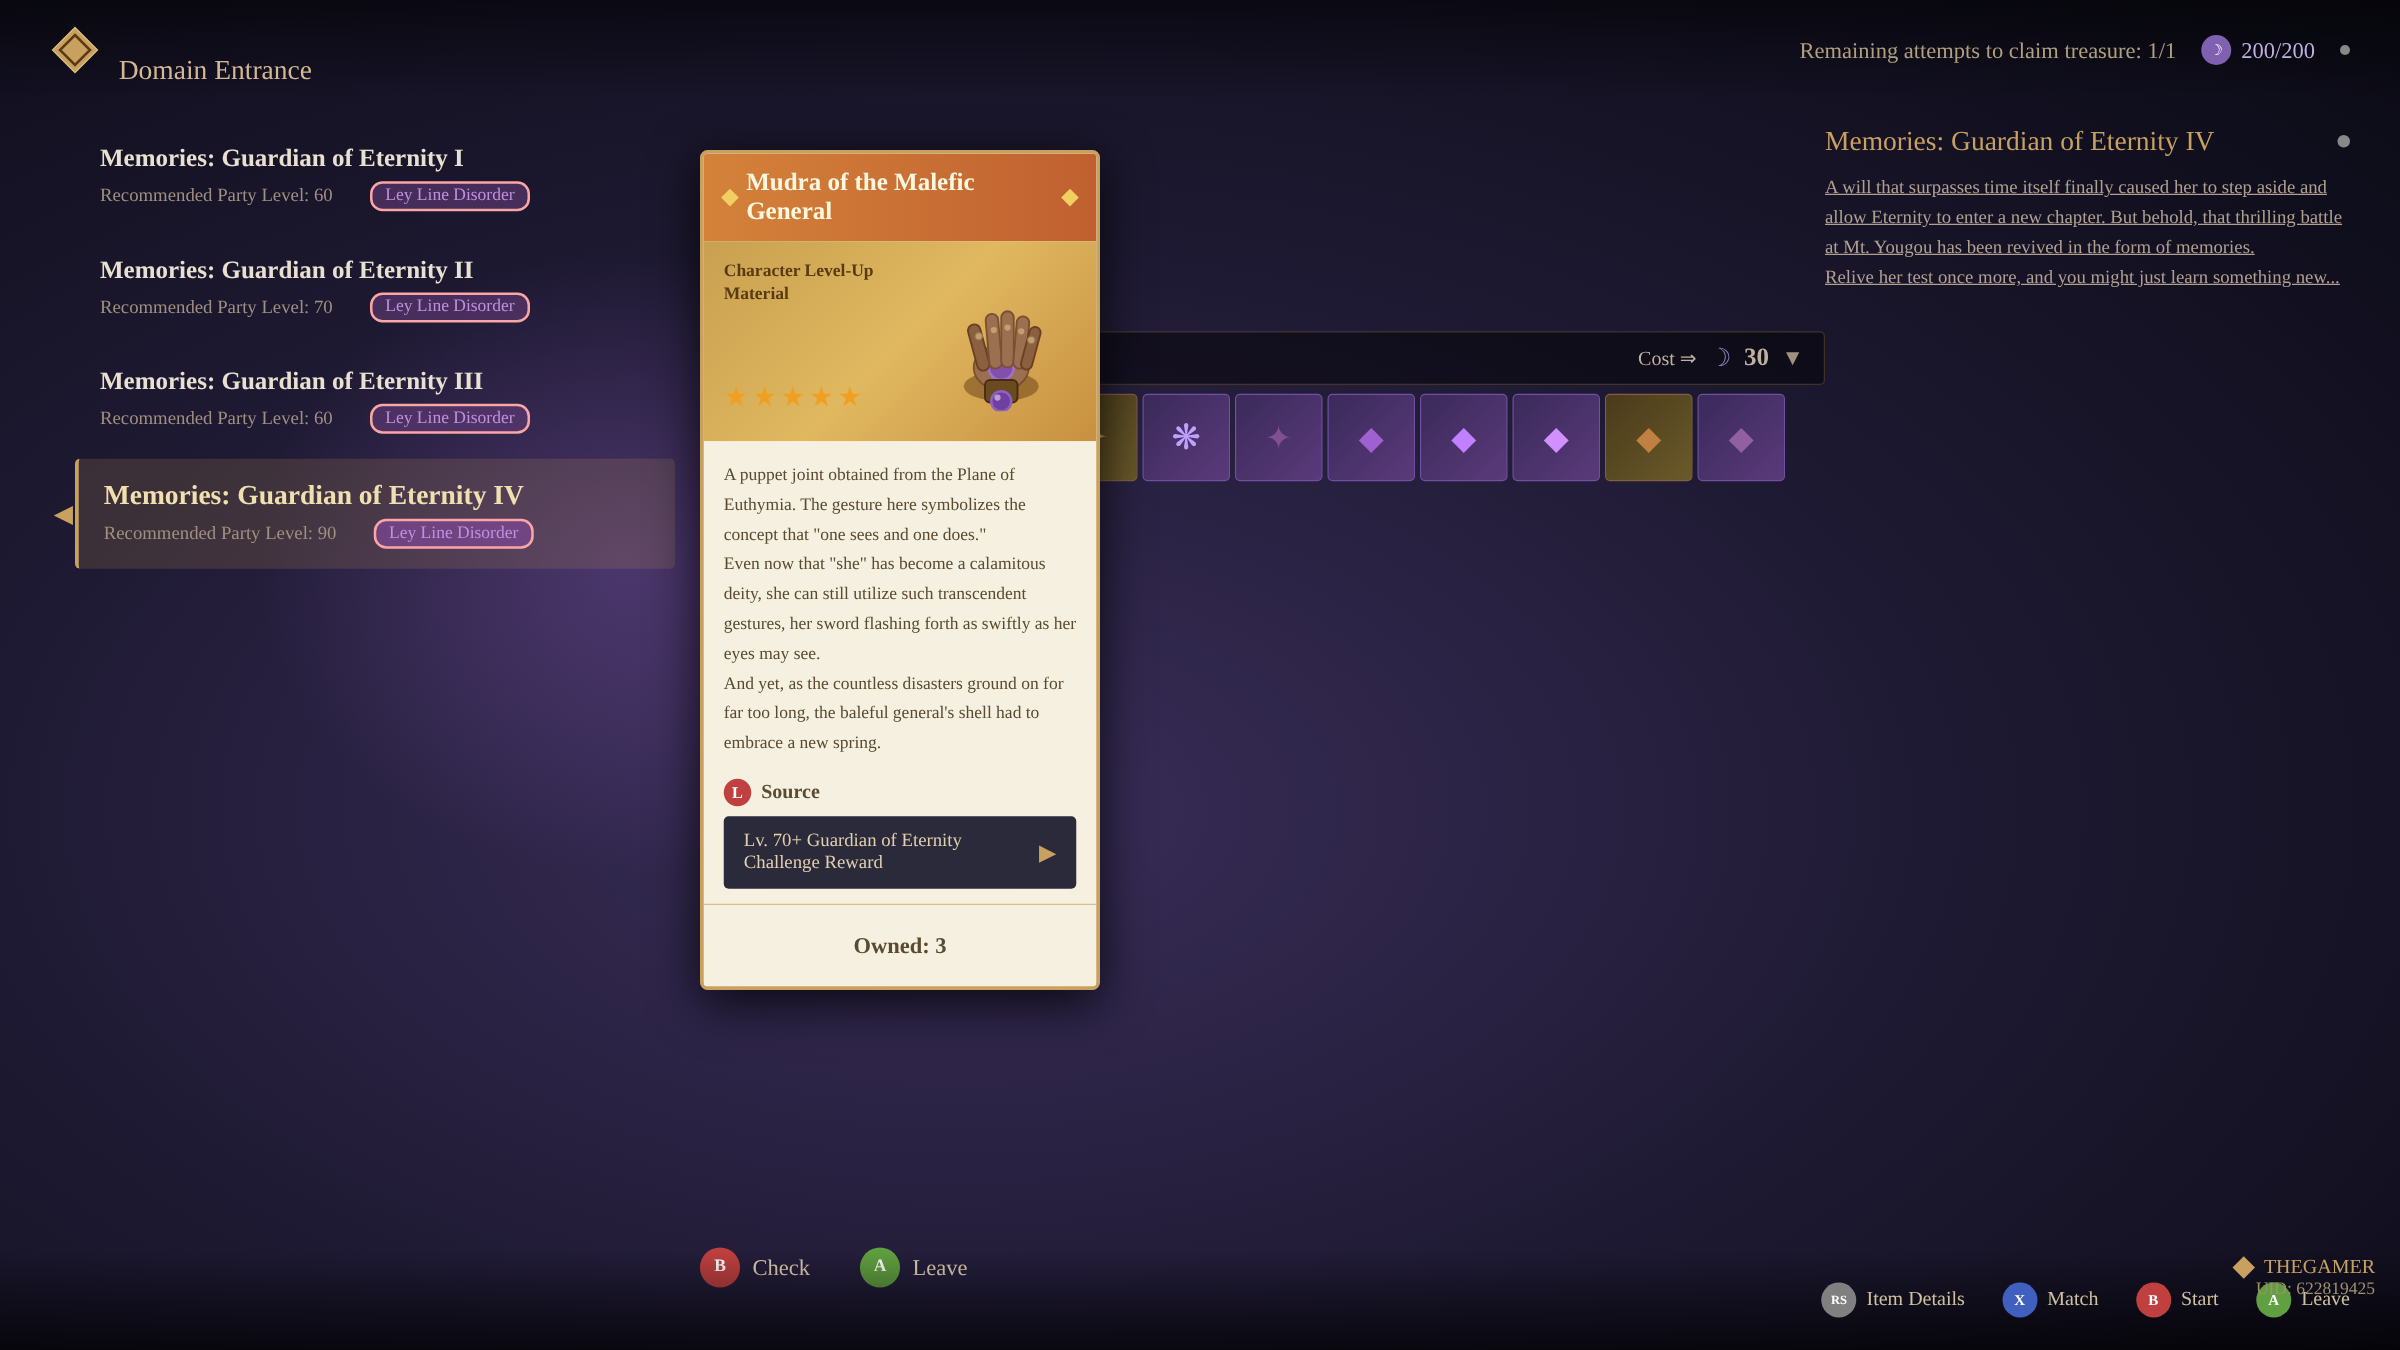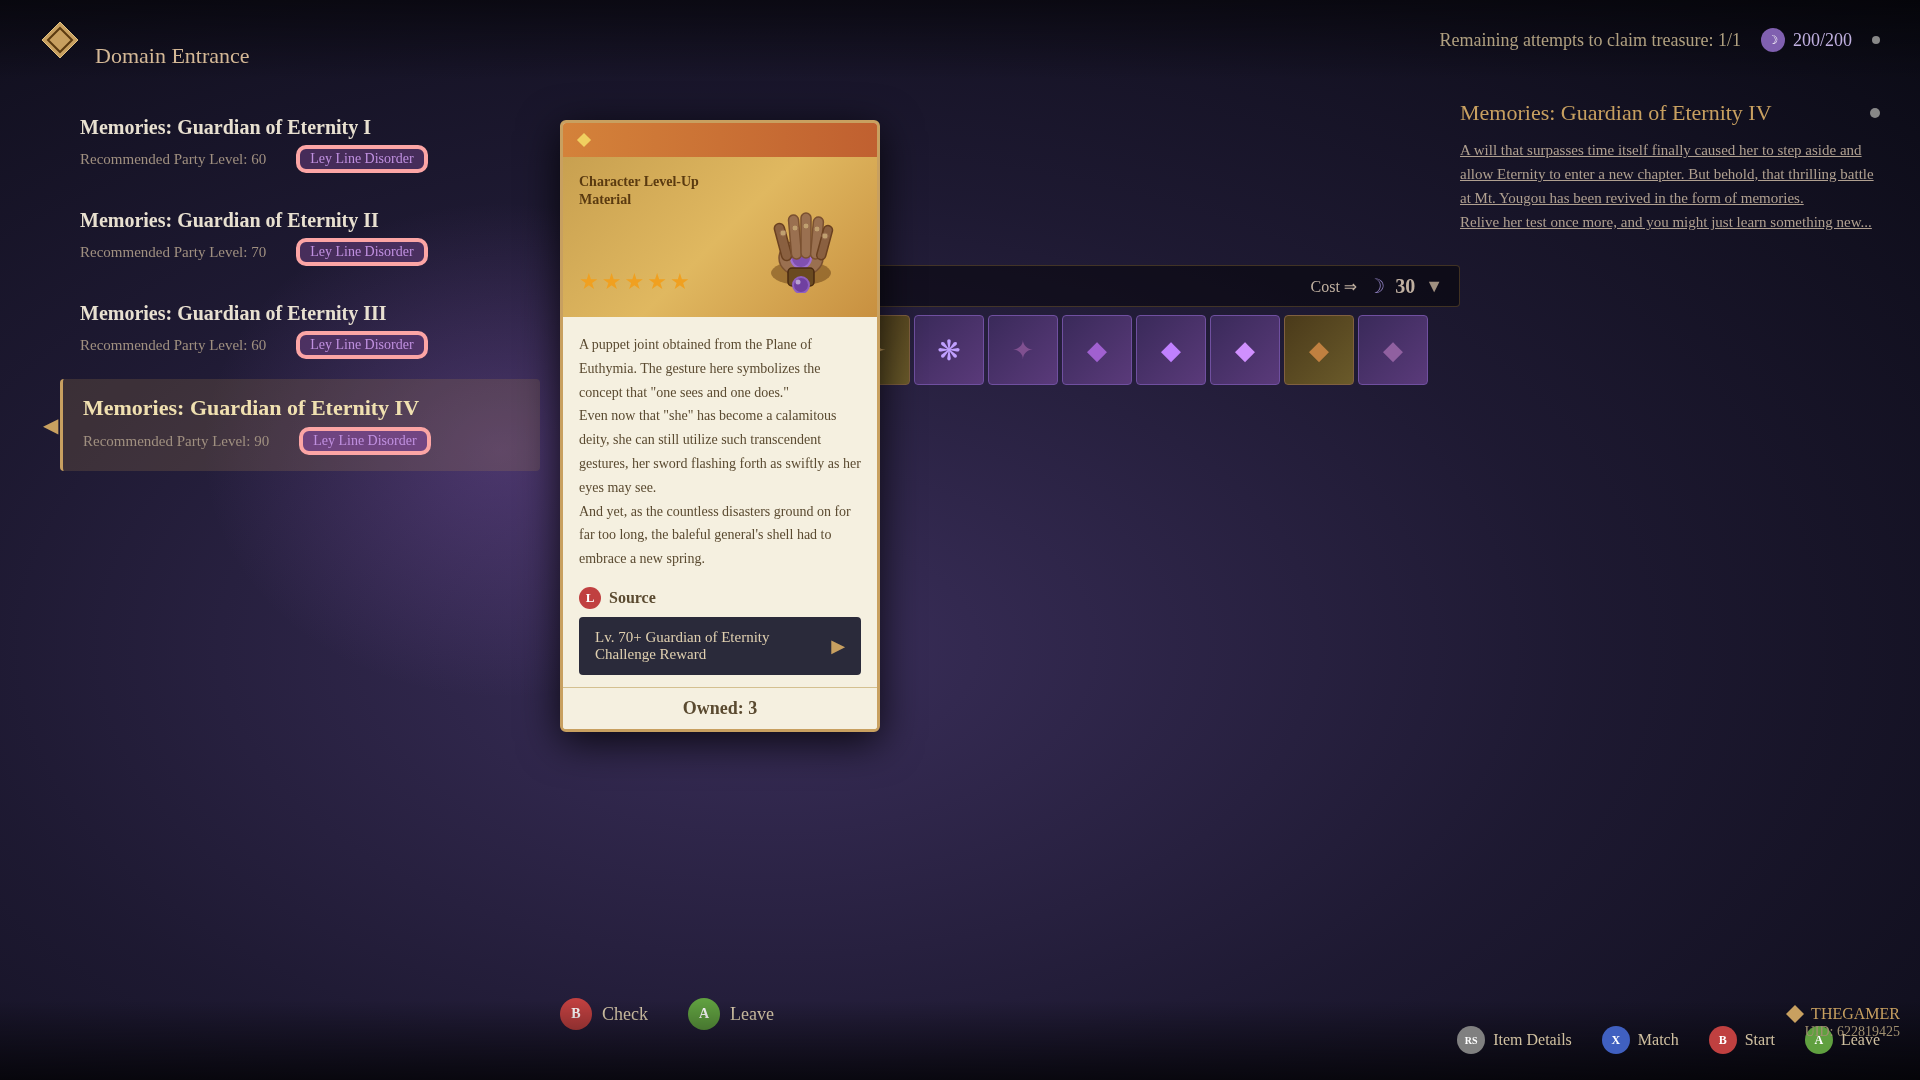--- a/index.html
+++ b/index.html
@@ -120,21 +120,21 @@
     }
     .domain-item-sub {
       display: flex;
       align-items: center;
       gap: 30px;
       font-size: 15px;
       color: #a09080;
     }
     .ley-badge {
       background: rgba(100, 60, 120, 0.6);
-      border: 4px solid #fca5a5;
+      border: 2px solid #fca5a5;
       color: #c090e0;
       padding: 2px 10px;
       border-radius: 10px;
       font-size: 14px;
     }
     .ley-badge.active-badge {
       background: rgba(120, 70, 140, 0.8);
     }
     .left-arrow {
       position: absolute;
@@ -322,21 +322,21 @@
       display: flex;
       align-items: center;
       justify-content: space-between;
     }
     .source-arrow {
       color: #c8a060;
       font-size: 18px;
     }
     .popup-owned {
       background: #f5f0e0;
-      padding: 10px;
+      padding: 22px;
       text-align: center;
       font-size: 18px;
       font-weight: bold;
       color: #5a4a30;
       border-top: 1px solid #d4c090;
     }
 
     
     .bottom-buttons {
       position: absolute;
@@ -526,20 +526,24 @@
   <div class="reward-item">
     <span style="color:#c08040;font-size:26px;">◆</span>
   </div>
   <div class="reward-item purple">
     <span style="color:#9060a0;font-size:26px;">◆</span>
   </div>
 </div>
 
 <div class="item-popup">
   <div class="popup-header">
+    <div style="display:flex;align-items:center;gap:8px;">
+      <div class="popup-diamond"></div>
+      <span class="popup-title">Mudra of the Malefic General</span>
+    </div>
     <div class="popup-diamond"></div>
   </div>
   <div class="popup-body">
     <div class="popup-top-section">
       <div class="popup-item-info">
         <div class="popup-item-type">
           Character Level-Up<br>Material
         </div>
         <div class="popup-stars">
           <span class="star">★</span>

